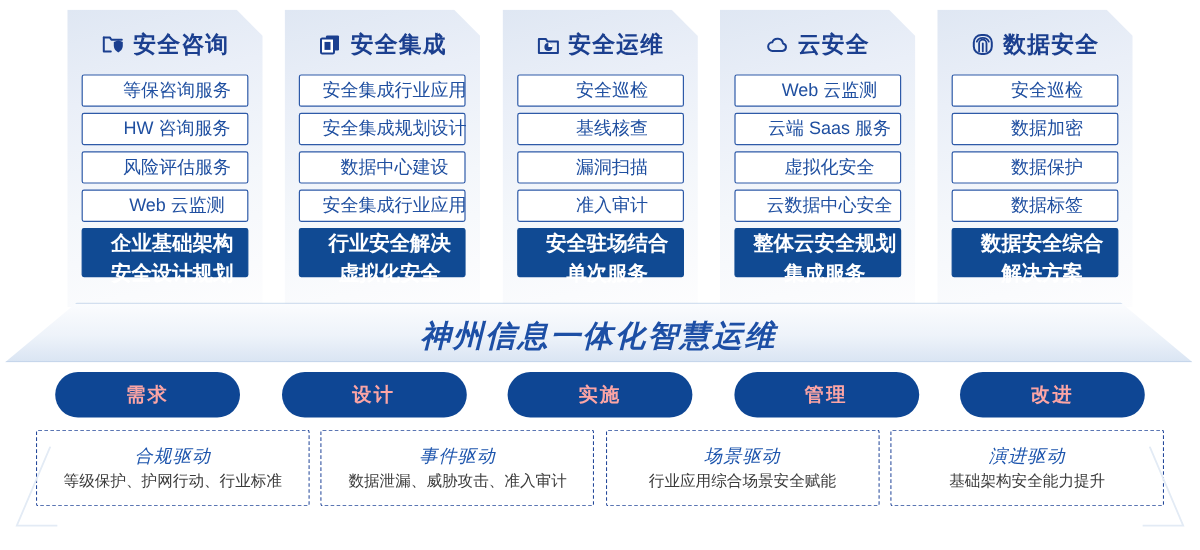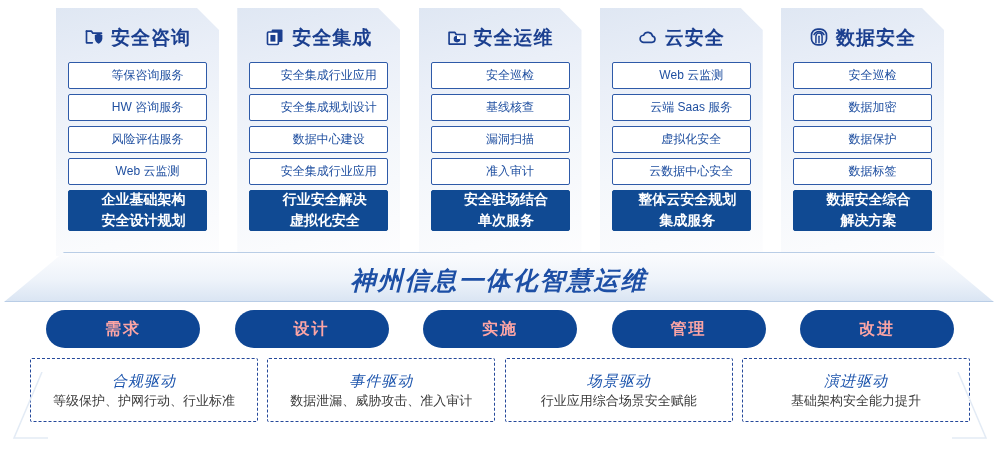--- a/index.html
+++ b/index.html
@@ -65,39 +65,39 @@
   }
   .item {
     height: 27px;
     margin-bottom: 5px;
     background: #ffffff;
     border: 1px solid #2e5aa8;
     border-radius: 2px;
     display: flex;
     align-items: center;
     justify-content: center;
-    font-size: 12px;
+    font-size: 15px;
     color: #1f4fa0;
     white-space: nowrap;
     box-sizing: border-box;
     padding-left: 20px;
   }
   .item-solid {
     margin-top: 2px;
     margin-bottom: 0;
     height: 41px;
     background: #104a93;
     border: 1px solid #104a93;
     border-radius: 2px;
     display: flex;
     flex-direction: column;
     align-items: center;
-    justify-content: flex-end;
+    justify-content: flex-start;
     color: #ffffff;
-    font-size: 14px;
+    font-size: 17px;
     font-weight: bold;
     line-height: 1.45;
     box-sizing: border-box;
     padding-left: 12px;
   }
   .item-solid span { display: block; white-space: nowrap; }
 
   
   .banner {
     position: absolute;

